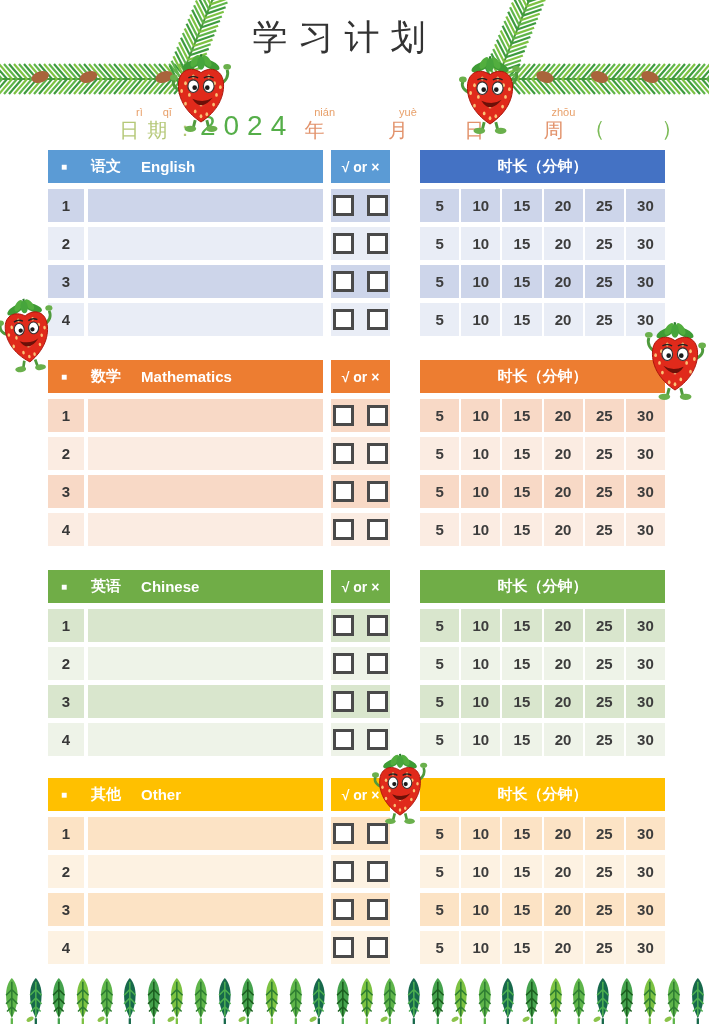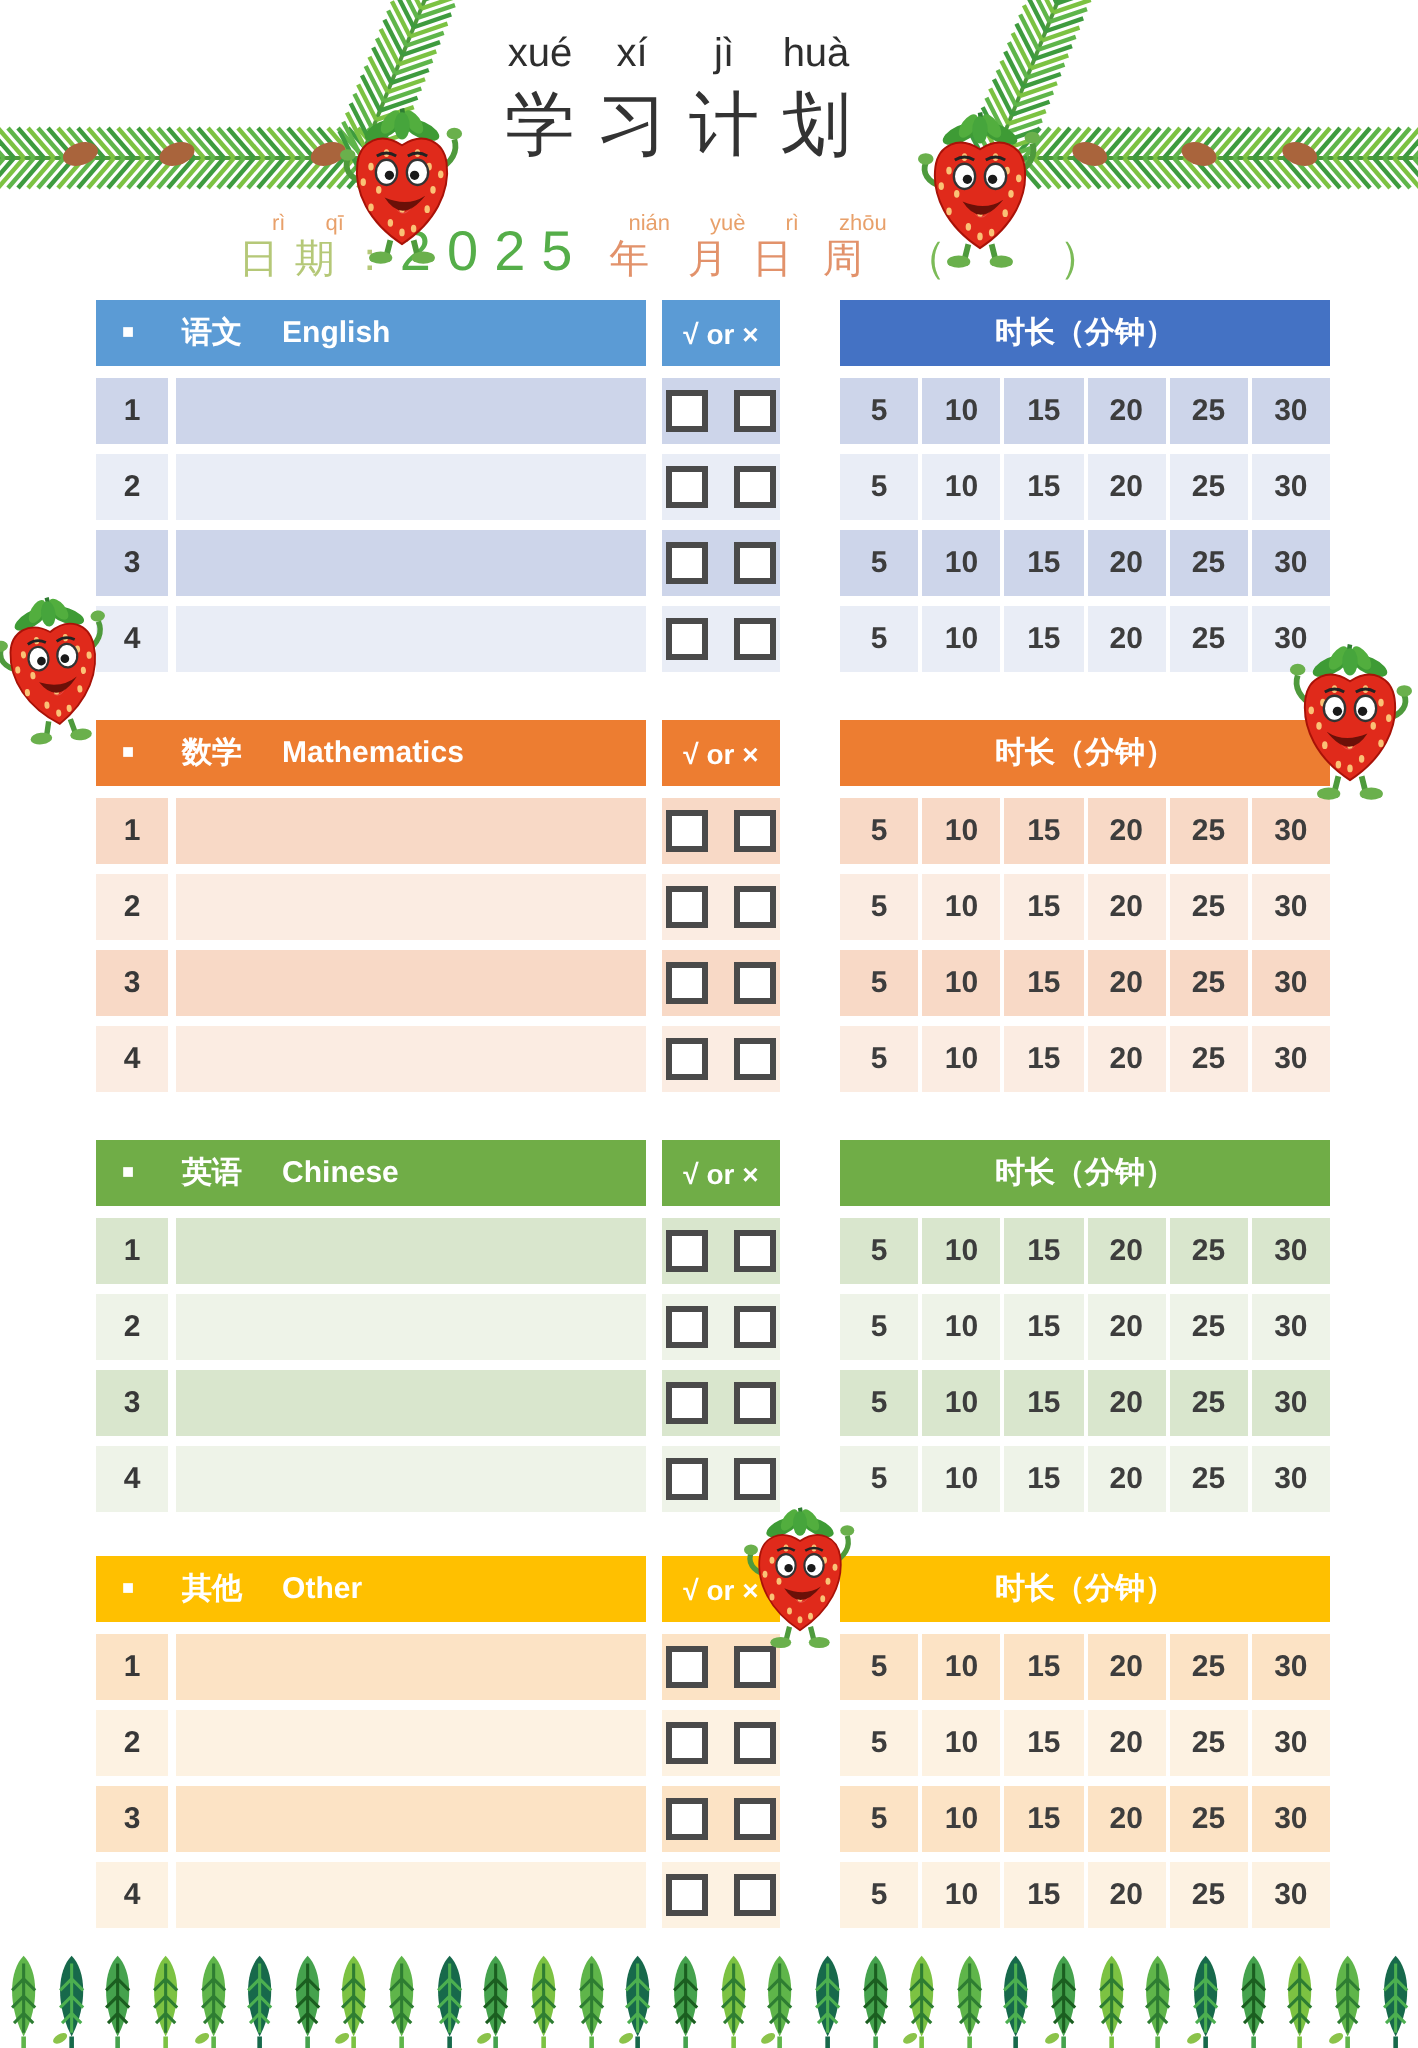--- a/index.html
+++ b/index.html
@@ -12,21 +12,21 @@
   .title-row.pinyin span{width:46px;text-align:center;font-size:20px;color:#2e2e2e;line-height:26px;}
   .title-row.chars span{width:46px;text-align:center;font-size:35px;color:#333;line-height:46px;}
 
   
   .date-line{position:absolute;top:96px;left:116px;display:flex;align-items:flex-end;height:44px;z-index:2;}
   .stack{display:inline-flex;flex-direction:column;align-items:center;line-height:1;}
   .stack i{font-style:normal;font-size:11px;margin-bottom:2px;padding-left:20px;}
   .stack b{font-weight:400;font-size:20px;}
   .colon{font-size:20px;margin:0 5px 1px 3px;line-height:1;}
   .year{font-size:28px;letter-spacing:8px;line-height:1;margin-right:0;}
-  .unit-gap{}
+  .unit-gap{margin-left:44px;}
   .paren{font-size:22px;margin-left:8px;line-height:1.05;}
   .paren.close{margin-left:56px;}
 
   
   #tables .table-block{position:absolute;left:48px;width:617px;}
   #tables .table-block:nth-child(1){top:150px;}
   #tables .table-block:nth-child(2){top:360px;}
   #tables .table-block:nth-child(3){top:570px;}
   #tables .table-block:nth-child(4){top:778px;}
 
@@ -378,45 +378,39 @@
     <line x1="92" y1="23" x2="105" y2="38" stroke="#3E9B3E" stroke-width="2.2"></line>
     <line x1="97" y1="23" x2="110" y2="8" stroke="#5FB54A" stroke-width="2.2"></line>
     <line x1="97" y1="23" x2="110" y2="38" stroke="#5FB54A" stroke-width="2.2"></line>
     <line x1="102" y1="23" x2="115" y2="8" stroke="#7CC242" stroke-width="2.2"></line>
     <line x1="102" y1="23" x2="115" y2="38" stroke="#7CC242" stroke-width="2.2"></line>
     <line x1="107" y1="23" x2="120" y2="8" stroke="#3E9B3E" stroke-width="2.2"></line>
     <line x1="107" y1="23" x2="120" y2="38" stroke="#3E9B3E" stroke-width="2.2"></line>
   </svg>
 
 <div class="title">
-  <div class="title-row pinyin">
-    <span>xué</span>
-    <span>xí</span>
-    <span>jì</span>
-    <span>huà</span>
-  </div>
   <div class="title-row chars">
     <span>学</span>
     <span>习</span>
     <span>计</span>
     <span>划</span>
   </div>
 </div>
 
 <div class="date-line">
   <span class="stack">
     <i style="color: rgb(232, 160, 106);">rì</i>
     <b style="color: rgb(181, 200, 120);">日</b>
   </span>
   <span class="stack">
     <i style="color: rgb(232, 160, 106);">qī</i>
     <b style="color: rgb(181, 200, 120);">期</b>
   </span>
   <span class="colon" style="color: rgb(181, 200, 120);">：</span>
-  <span class="year" style="color: rgb(85, 174, 73);">2025</span>
+  <span class="year" style="color: rgb(85, 174, 73);">2024</span>
   <span class="stack unit">
     <i style="color: rgb(232, 160, 106); margin-top: 32px;">nián</i>
     <b style="color: rgb(226, 146, 107);">年</b>
   </span>
   <span class="stack unit unit-gap">
     <i style="color: rgb(232, 160, 106);">yuè</i>
     <b style="color: rgb(226, 146, 107);">月</b>
   </span>
   <span class="stack unit unit-gap">
     <i style="color: rgb(232, 160, 106);">rì</i>

